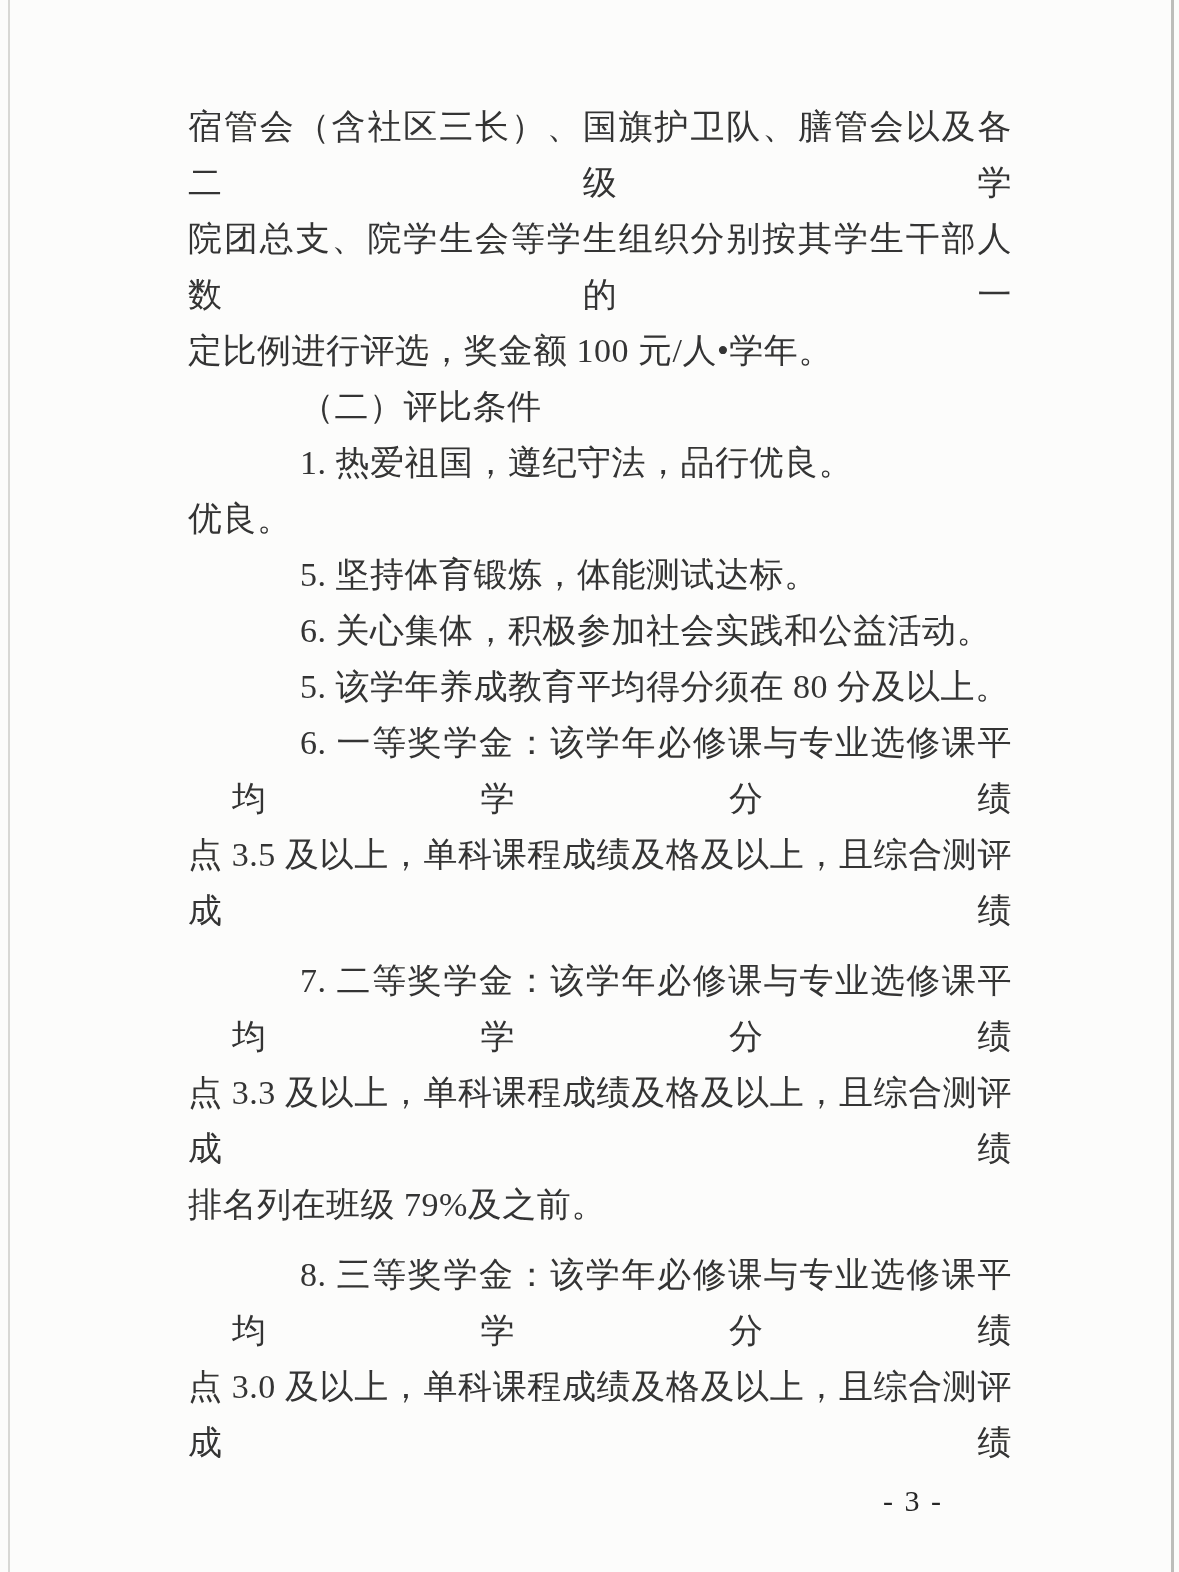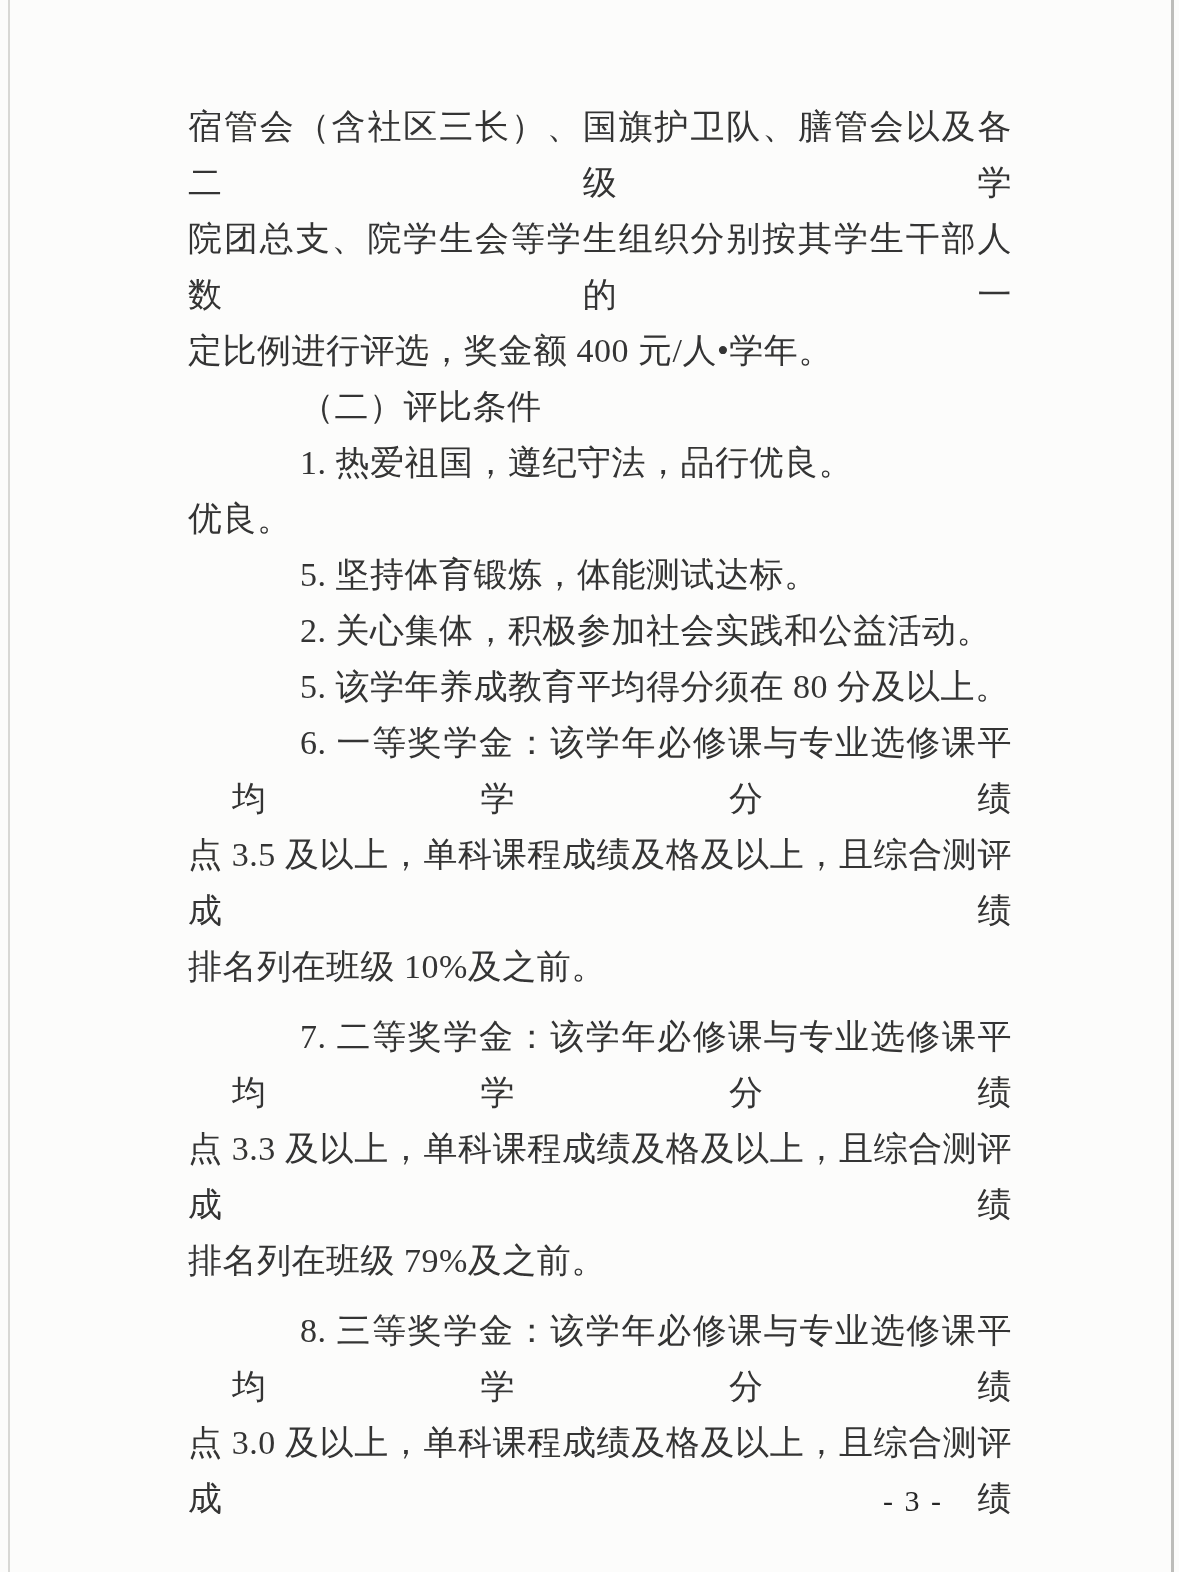--- a/index.html
+++ b/index.html
@@ -71,30 +71,29 @@
 </head>
 <body>
 
 <div class="page">
   <div class="edge-left"></div>
   <div class="edge-right"></div>
 
   <div class="content">
     <div class="line j">宿管会（含社区三长）、国旗护卫队、膳管会以及各二级学</div>
     <div class="line j">院团总支、院学生会等学生组织分别按其学生干部人数的一</div>
-    <div class="line">定比例进行评选，奖金额 400 元/人•学年。</div>
+    <div class="line">定比例进行评选，奖金额 100 元/人•学年。</div>
     <div class="line indent">（二）评比条件</div>
     <div class="line indent">1. 热爱祖国，遵纪守法，品行优良。</div>
     <div class="line">优良。</div>
     <div class="line indent">5. 坚持体育锻炼，体能测试达标。</div>
-    <div class="line indent">2. 关心集体，积极参加社会实践和公益活动。</div>
+    <div class="line indent">6. 关心集体，积极参加社会实践和公益活动。</div>
     <div class="line indent">5. 该学年养成教育平均得分须在 80 分及以上。</div>
     <div class="line j indent">6. 一等奖学金：该学年必修课与专业选修课平均学分绩</div>
     <div class="line j">点 3.5 及以上，单科课程成绩及格及以上，且综合测评成绩</div>
-    <div class="line">排名列在班级 10%及之前。</div>
     <div class="line j indent gap">7. 二等奖学金：该学年必修课与专业选修课平均学分绩</div>
     <div class="line j">点 3.3 及以上，单科课程成绩及格及以上，且综合测评成绩</div>
     <div class="line">排名列在班级 79%及之前。</div>
     <div class="line j indent gap">8. 三等奖学金：该学年必修课与专业选修课平均学分绩</div>
     <div class="line j">点 3.0 及以上，单科课程成绩及格及以上，且综合测评成绩</div>
 
   </div>
 
   <div class="footer">- 3 -</div>
 </div>

